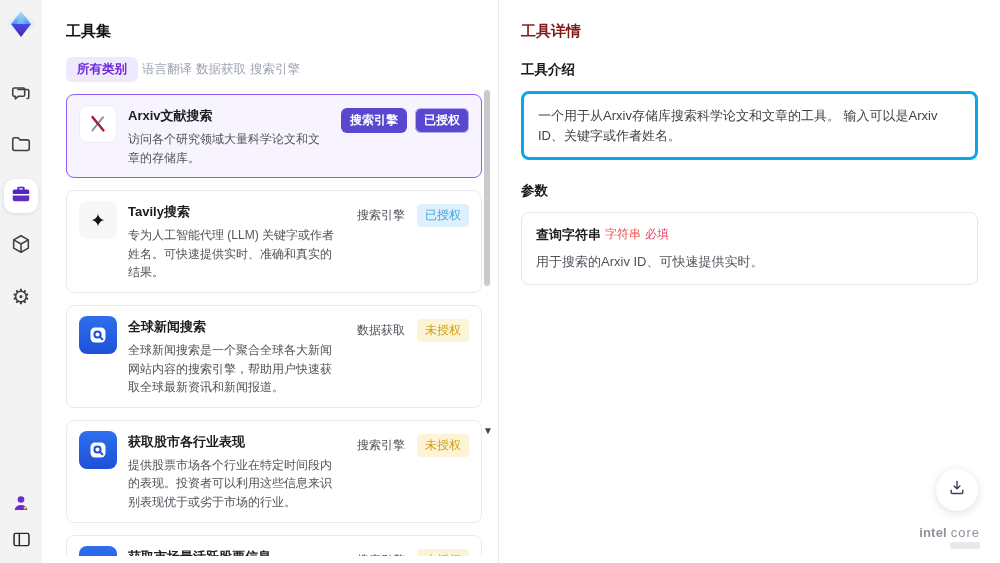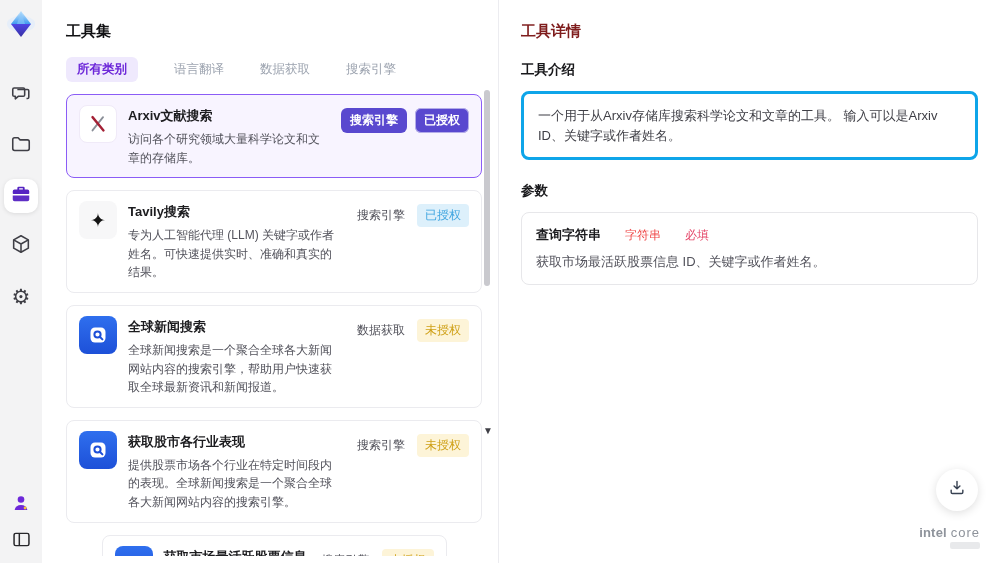--- a/index.html
+++ b/index.html
@@ -19,24 +19,24 @@
   .nav-item.active {
     width:34px; height:34px; background:#fff; border-radius:10px;
     box-shadow:0 1px 4px rgba(0,0,0,.10); margin:-5px 0;
   }
   .sidebar .spacer { flex:1; }
   .side-bottom { display:flex; flex-direction:column; align-items:center; gap:12px; }
   .gear-glyph { font-size:21px; color:#3f3f46; line-height:1; }
   
   .left-panel { width:456px; flex:none; padding:16px 0 16px 24px; position:relative; background:#fff; }
   .panel-title { font-size:15px; font-weight:700; color:#111113; margin:6px 0 16px; }
-  .tabs { display:flex; align-items:flex-start; gap:36px; margin-bottom:12px;font-family:Liberation Mono, monospace; }
+  .tabs { display:flex; align-items:flex-start; gap:4px; margin-bottom:12px;font-family:Liberation Mono, monospace; }
   .tab { font-size:12.5px; color:#9ca3af; cursor:pointer; padding:4px 0; }
   .tab.active { background:#efe9fd; color:#6d28d9; font-weight:700; padding:4px 11px; border-radius:6px; }
-  .tool-list { width:416px; display:flex; flex-direction:column; gap:12px; height:462px; overflow:hidden;align-items:center; }
+  .tool-list { width:416px; display:flex; flex-direction:column; gap:12px; height:462px; overflow:hidden; }
   .card {
     border:1px solid #ebebef; border-radius:8px; background:#fff;
     padding:10px 12px; display:flex; gap:11px; cursor:pointer; flex:none;
   }
   .card.selected { border:1.5px solid #8b5cf6; background:#f8f4ff; }
   .card-icon {
     width:38px; height:38px; border-radius:8px; flex:none;
     display:flex; align-items:center; justify-content:center; background:#fafafa;
   }
   .card-icon.blue { background:linear-gradient(180deg,#2f6fee,#1d50d8); }
@@ -58,21 +58,21 @@
   .scroll-hint { position:absolute; right:5px; top:425px; font-size:10px; color:#3f3f46; }
   
   .right-panel { flex:1; border-left:1px solid #ececf0; padding:16px 22px 0; background:#fff; }
   .detail-title { font-size:15px; font-weight:700; color:#7f1d1d; margin:6px 0 20px; }
   .section-heading { font-size:13.5px; font-weight:700; color:#18181b; margin:0 0 12px; }
   .info-box {
     border:3px solid #0ea5e9; border-radius:8px; background:#fff;
     padding:12px 14px; font-size:13px; color:#3f3f46; line-height:1.5; margin-bottom:22px;
   }
   .param-box { border:1px solid #e7e7ea; border-radius:8px; background:#fff; padding:13px 14px; }
-  .param-head { display:flex; align-items:center; gap:24px; margin-bottom:9px;font-family:Liberation Mono, monospace; }
+  .param-head { display:flex; align-items:flex-start; gap:4px; margin-bottom:9px;font-family:Liberation Mono, monospace; }
   .param-name { font-size:13px; font-weight:700; color:#1c1c1f; }
   .param-type { font-size:12px; color:#ef4444; }
   .param-req { font-size:12px; color:#e5486a; }
   .param-desc { font-size:13px; color:#52525b; }
   
   .fab {
     position:absolute; right:22px; bottom:52px; width:42px; height:42px; border-radius:50%;
     background:#fff; box-shadow:0 2px 10px rgba(0,0,0,.13);
     display:flex; align-items:center; justify-content:center; cursor:pointer;
   }
@@ -226,21 +226,21 @@
     <div class="card">
       <div class="card-icon blue">
         <svg viewBox="0 0 24 24" width="24" height="24">
           <rect x="4.5" y="4.5" width="15" height="15" rx="4.5" fill="#fff"></rect>
           <circle cx="11.5" cy="11.5" r="3.1" fill="none" stroke="#1d4fd8" stroke-width="2"></circle>
           <path d="M13.8 13.8l2.6 2.6" stroke="#1d4fd8" stroke-width="2" stroke-linecap="round"></path>
         </svg>
       </div>
       <div class="card-body">
         <div class="card-title">获取股市各行业表现</div>
-        <div class="card-desc">提供股票市场各个行业在特定时间段内的表现。全球新闻搜索是一个聚合全球各大新闻网站内容的搜索引擎。</div>
+        <div class="card-desc">提供股票市场各个行业在特定时间段内的表现。投资者可以利用这些信息来识别表现优于或劣于市场的行业。</div>
       </div>
       <div class="card-right">
         <span class="tag-cat">搜索引擎</span>
         <span class="badge auth-no">未授权</span>
       </div>
     </div>
 
     <div class="card">
       <div class="card-icon blue">
         <svg viewBox="0 0 24 24" width="24" height="24">
@@ -273,21 +273,21 @@
   <div class="section-heading">工具介绍</div>
   <div class="info-box">一个用于从Arxiv存储库搜索科学论文和文章的工具。 输入可以是Arxiv ID、关键字或作者姓名。</div>
 
   <div class="section-heading">参数</div>
   <div class="param-box">
     <div class="param-head">
       <span class="param-name">查询字符串</span>
       <span class="param-type">字符串</span>
       <span class="param-req">必填</span>
     </div>
-    <div class="param-desc">获取市场最活跃股票信息 ID、关键字或作者姓名。</div>
+    <div class="param-desc">用于搜索的Arxiv ID、可快速提供实时。</div>
   </div>
 </div>
 
 <div class="fab">
   <span>
     <svg viewBox="0 0 24 24" width="20" height="20" fill="none" stroke="#374151" stroke-width="1.7" stroke-linecap="round" stroke-linejoin="round">
       <path d="M12 4v8.5M8.5 9.5l3.5 3.5 3.5-3.5"></path>
       <path d="M5 14.5v2.5a1.5 1.5 0 0 0 1.5 1.5h11a1.5 1.5 0 0 0 1.5-1.5v-2.5"></path>
     </svg>
   </span>

